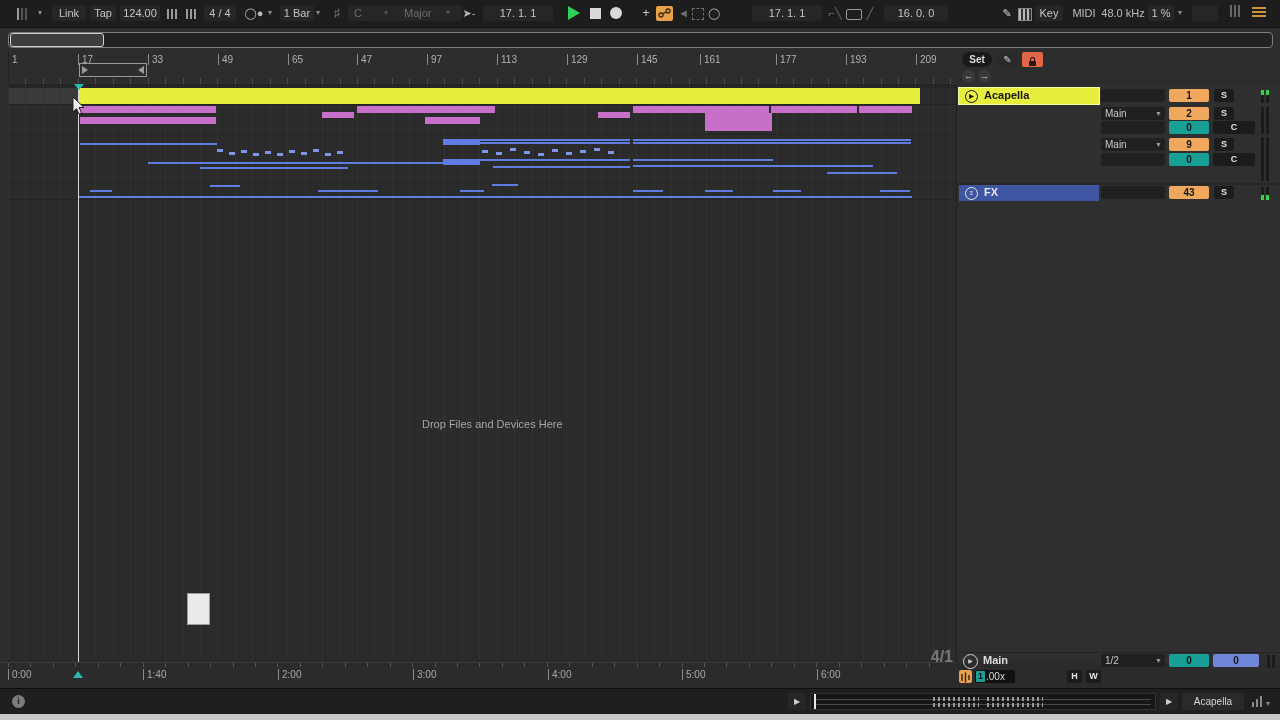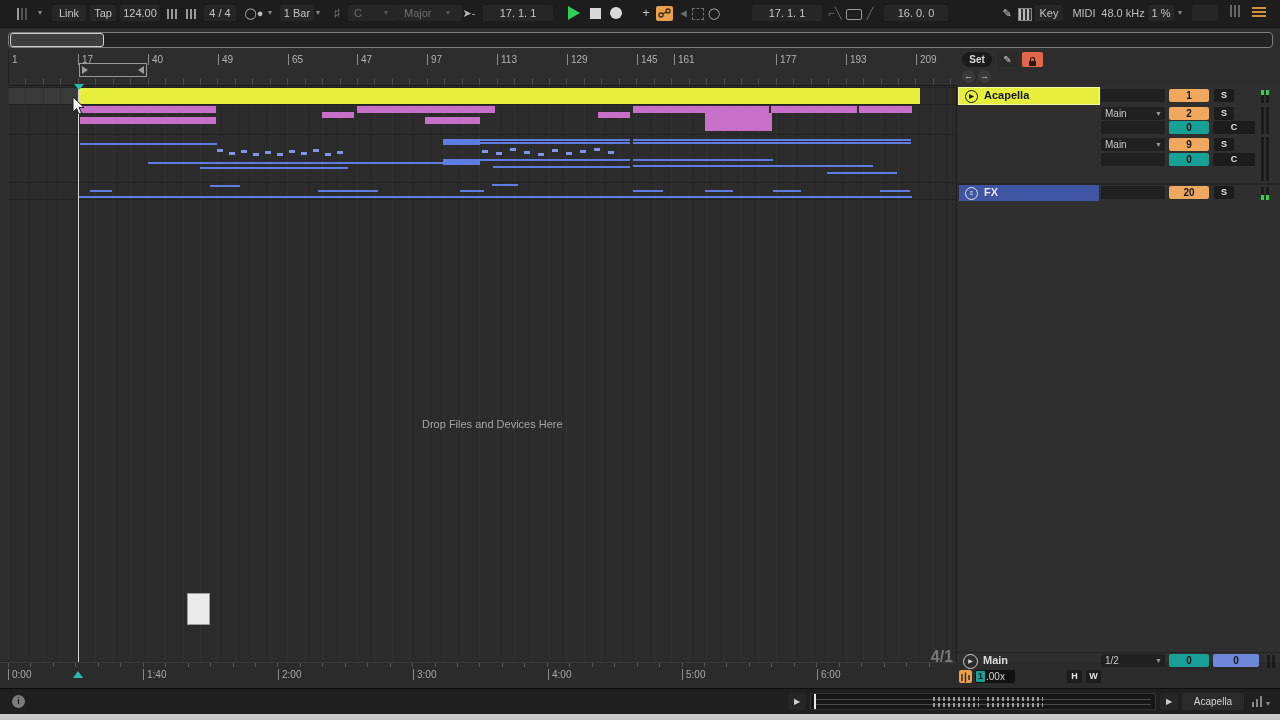--- a/index.html
+++ b/index.html
@@ -153,29 +153,29 @@
         <div class="abs" style="left: 695px; top: 36px; width: 245px; height: 2px; background: rgb(122, 98, 181);"></div>
         <div class="abs" style="left: 1080px; top: 36px; width: 75px; height: 2px; background: rgb(122, 98, 181);"></div>
         <div class="abs" style="left: 460px; top: 37px; width: 180px; height: 1px; background: rgb(68, 80, 143);"></div>
       </div>
   </div>
 
   <div id="ruler">
     <div id="bar-labels">
         <div class="bar-label" style="left: 8px;">1</div>
         <div class="bar-label" style="left: 78px;">17</div>
-        <div class="bar-label" style="left: 148px;">40</div>
+        <div class="bar-label" style="left: 148px;">33</div>
         <div class="bar-label" style="left: 218px;">49</div>
         <div class="bar-label" style="left: 288px;">65</div>
         <div class="bar-label" style="left: 357px;">47</div>
         <div class="bar-label" style="left: 427px;">97</div>
         <div class="bar-label" style="left: 497px;">113</div>
         <div class="bar-label" style="left: 567px;">129</div>
         <div class="bar-label" style="left: 637px;">145</div>
-        <div class="bar-label" style="left: 674px;">161</div>
+        <div class="bar-label" style="left: 700px;">161</div>
         <div class="bar-label" style="left: 776px;">177</div>
         <div class="bar-label" style="left: 846px;">193</div>
         <div class="bar-label" style="left: 916px;">209</div>
       </div>
     <div id="ruler-ticks">
         <div class="rtick" style="left: 8px;"></div>
         <div class="rtick" style="left: 25.4px;"></div>
         <div class="rtick" style="left: 42.9px;"></div>
         <div class="rtick" style="left: 60.3px;"></div>
         <div class="rtick" style="left: 77.8px;"></div>
@@ -417,21 +417,21 @@
           <i></i>
         </div>
     </div>
 
     <div class="trk" style="top:98px;height:16px;border-top:2px solid #262626">
       <div class="trk-name" style="background:#3f55a2;color:#e8e8e8">
         <span class="trk-icon" style="border-color:#e8e8e8;color:#e8e8e8">≡</span>
         <span>FX</span>
       </div>
       <div class="io" style="left:144px;top:1px;width:64px"></div>
-      <div class="chip" style="left:212px;top:1px;width:40px;background:#f0a85e">20</div>
+      <div class="chip" style="left:212px;top:1px;width:40px;background:#f0a85e">43</div>
       <div class="sqb" style="left:257px;top:1px;width:20px">S</div>
       <div class="meter" style="height:13px">
           <i class="gb"></i>
           <i class="gb"></i>
         </div>
     </div>
 
     <div class="trk" style="top:567px;height:16px;border-top:1px solid #242424">
       <span class="playci abs" style="left:6px;top:1px">▶</span>
       <span class="abs" style="left:26px;top:1px;font-size:11px;font-weight:bold;color:#dcdcdc">Main</span>

